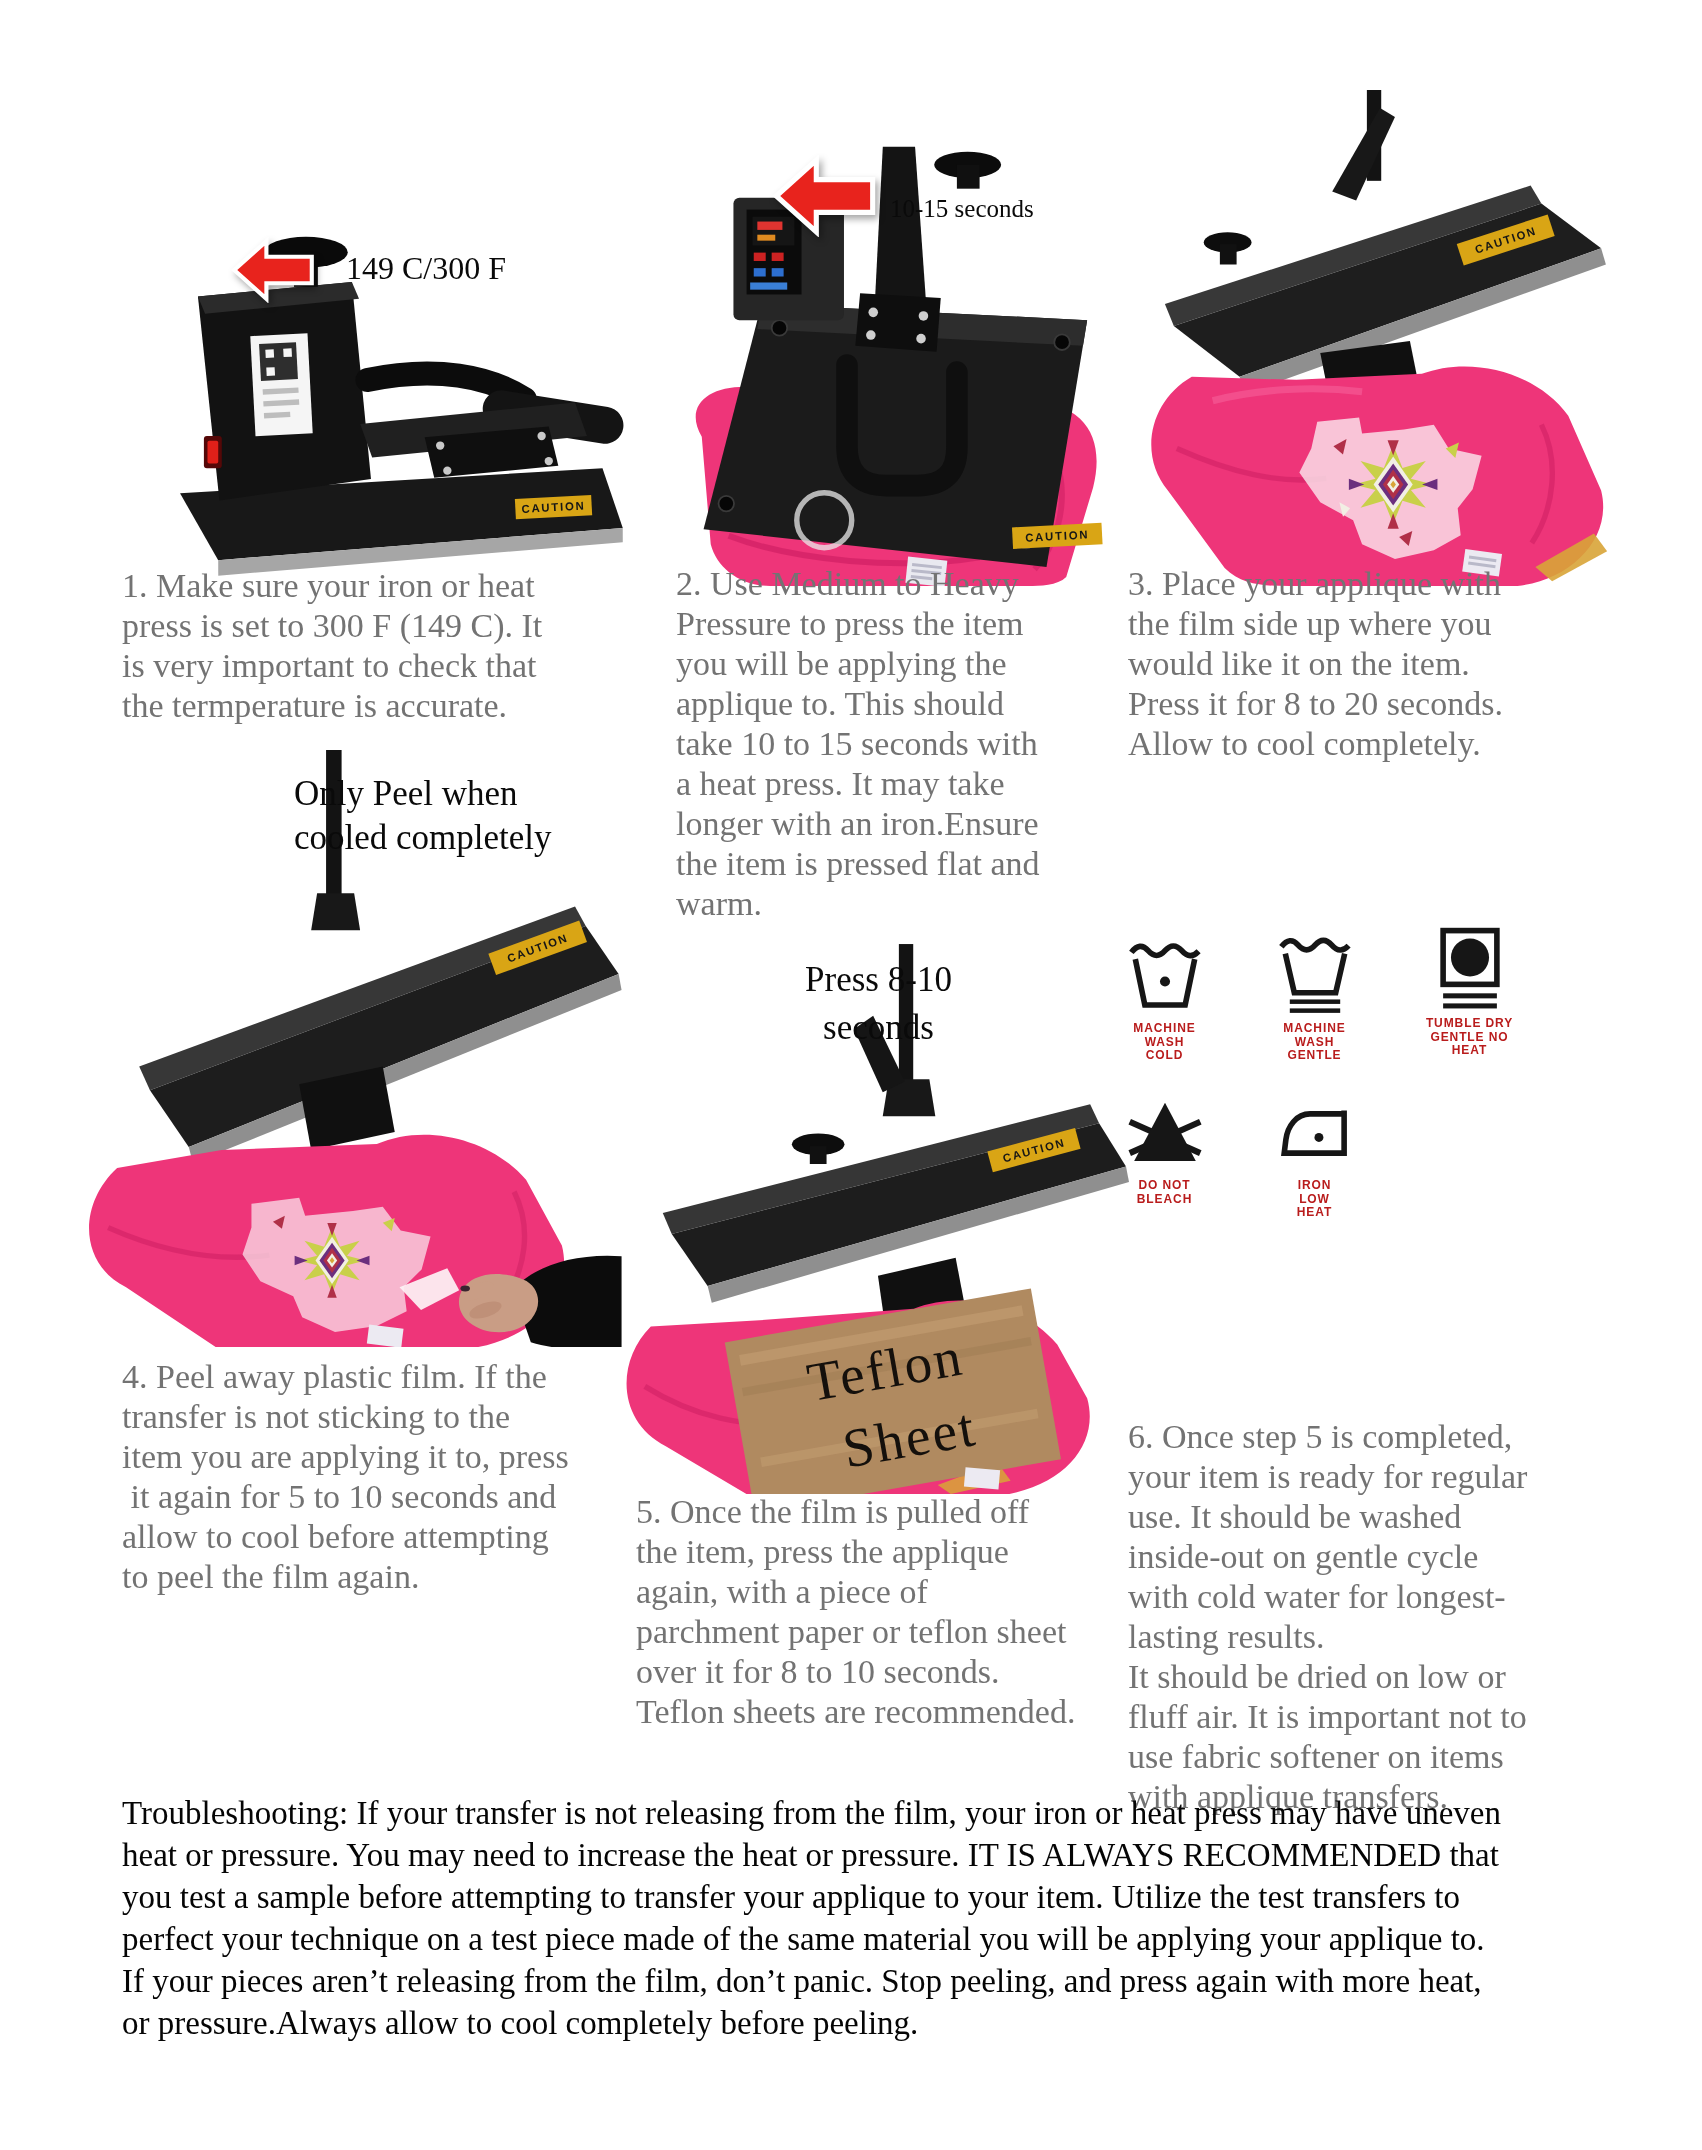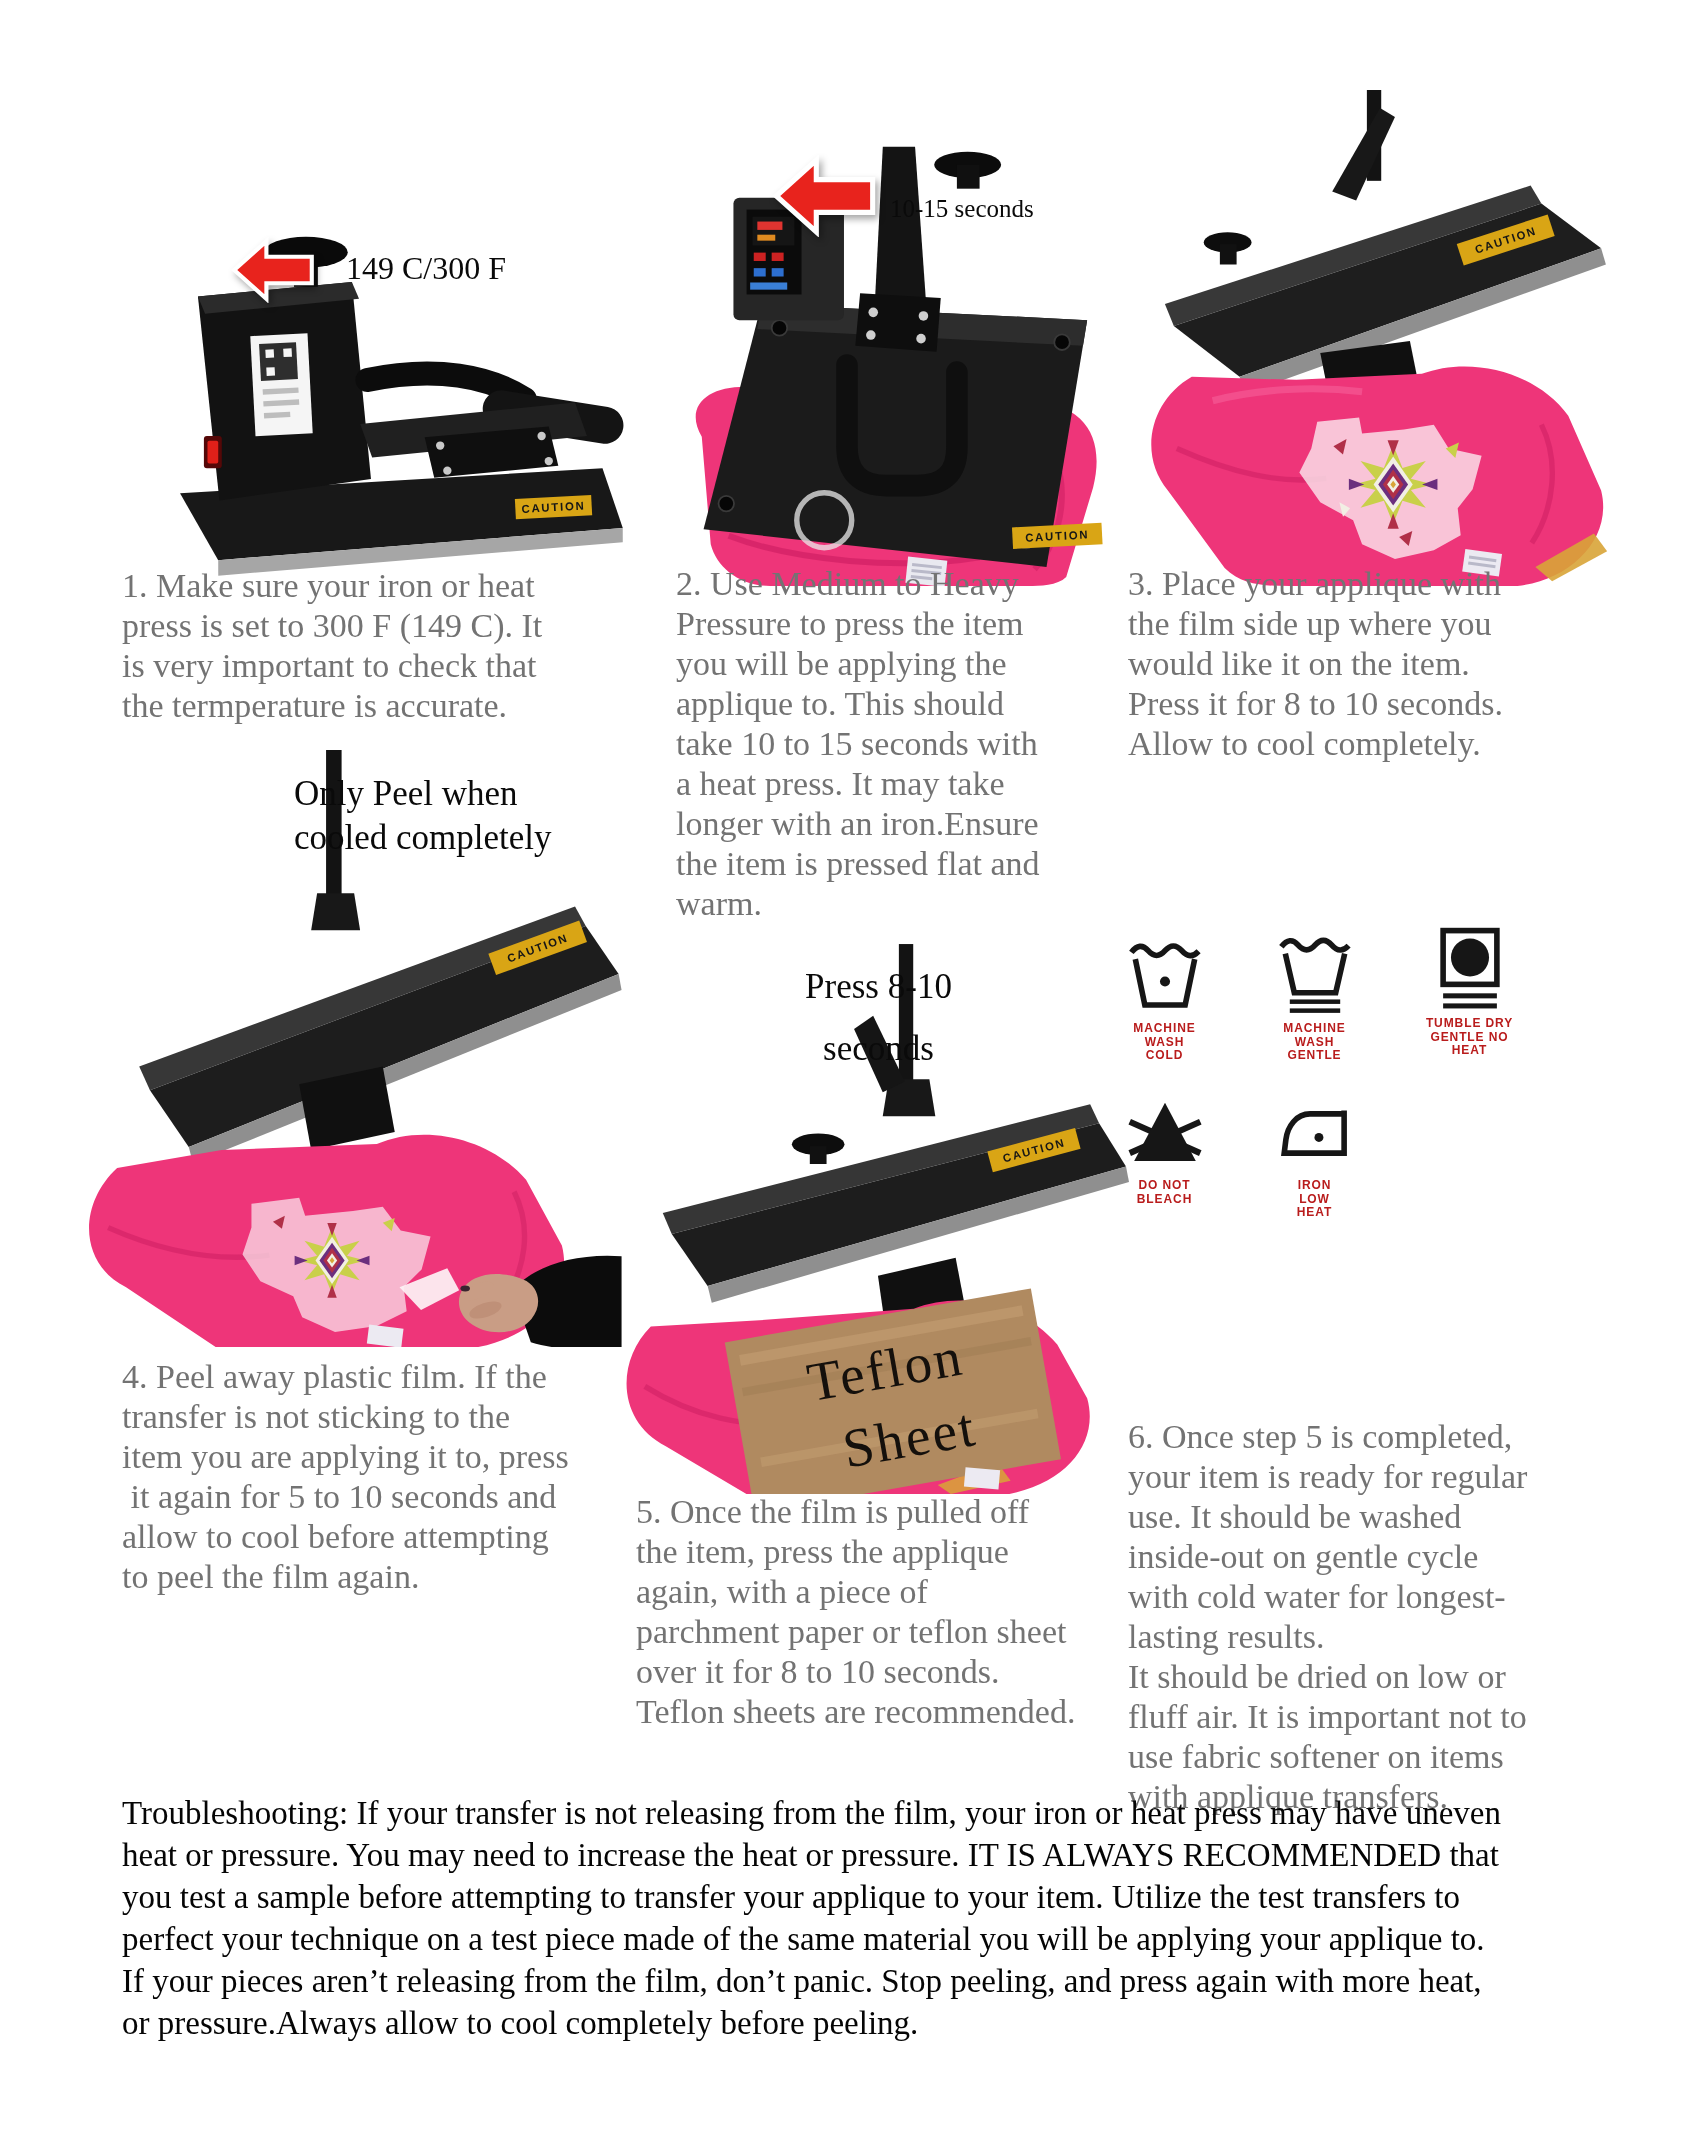--- a/index.html
+++ b/index.html
@@ -3,21 +3,21 @@
 <meta charset="utf-8">
 <style>
   html,body{margin:0;padding:0;background:#ffffff;}
   .page{position:relative;width:1703px;height:2151px;background:#ffffff;overflow:hidden;
         font-family:"Liberation Serif","DejaVu Serif",serif;color:#000;}
   .photo{position:absolute;}
   .annotation{position:absolute;font-family:"Liberation Serif","DejaVu Serif",serif;color:#0a0a0a;white-space:pre;}
   .annotation-1{left:326px;top:250px;font-size:32px;margin-left:20px;}
   .annotation-2{left:890px;top:195px;font-size:25px;}
   .caption-peel{left:294px;top:772px;font-size:35px;line-height:44px;}
-  .caption-press{left:723px;top:956px;width:311px;text-align:center;font-size:35px;line-height:62px;}
+  .caption-press{left:723px;top:956px;width:311px;text-align:center;font-size:35px;line-height:48px;}
   .arrow{position:absolute;filter:drop-shadow(3px 4.2px 3.6px rgba(0,0,0,.35));}
   .arrow-1{left:226px;top:237px;width:94px;height:66px;}
   .arrow-2{left:766px;top:155px;width:117px;height:82px;}
   .step-text{position:absolute;font-size:34px;line-height:40px;white-space:pre;color:#737373;}
   .step-1{left:122px;top:566px;}
   .step-2{left:636px;top:564px;margin-left:40px;}
   .step-3{left:1128px;top:564px;}
   .step-4{left:122px;top:1357px;}
   .step-5{left:636px;top:1492px;}
   .step-6{left:1128px;top:1417px;}
@@ -248,21 +248,21 @@
 you will be applying the
 applique to. This should
 take 10 to 15 seconds with
 a heat press. It may take
 longer with an iron.Ensure
 the item is pressed flat and
 warm.</div>
   <div class="step-text step-3">3. Place your applique with
 the film side up where you
 would like it on the item.
-Press it for 8 to 10 seconds.
+Press it for 8 to 20 seconds.
 Allow to cool completely.</div>
   <div class="step-text step-4">4. Peel away plastic film. If the
 transfer is not sticking to the
 item you are applying it to, press
  it again for 5 to 10 seconds and
 allow to cool before attempting
 to peel the film again.</div>
   <div class="step-text step-5">5. Once the film is pulled off
 the item, press the applique
 again, with a piece of

